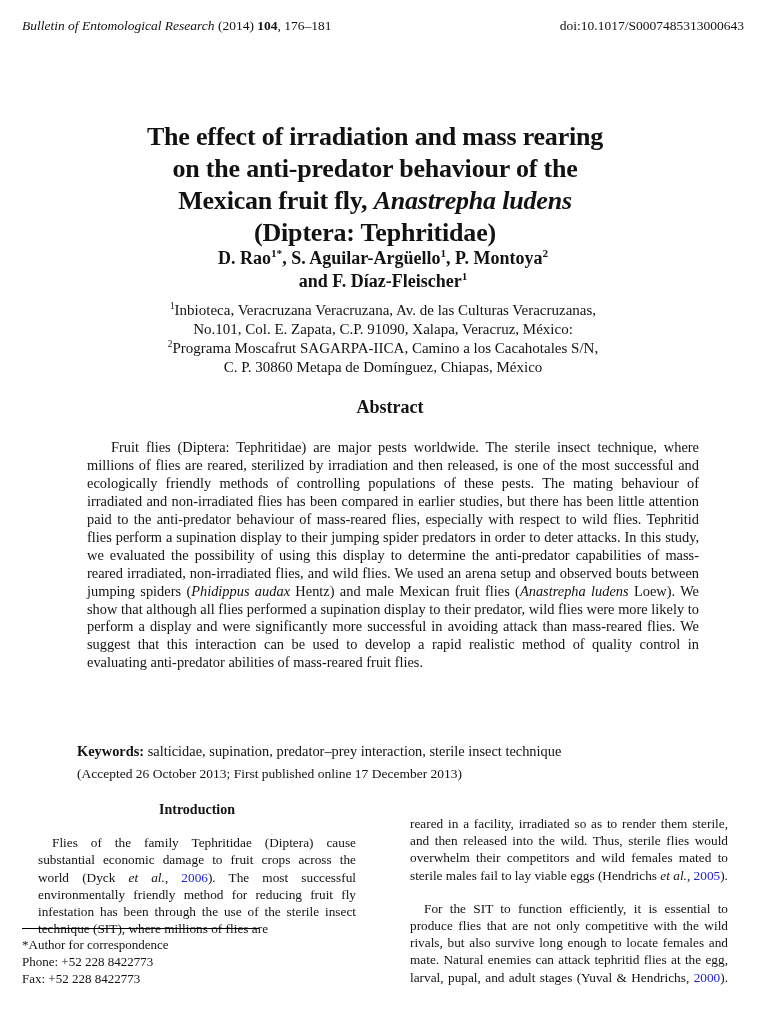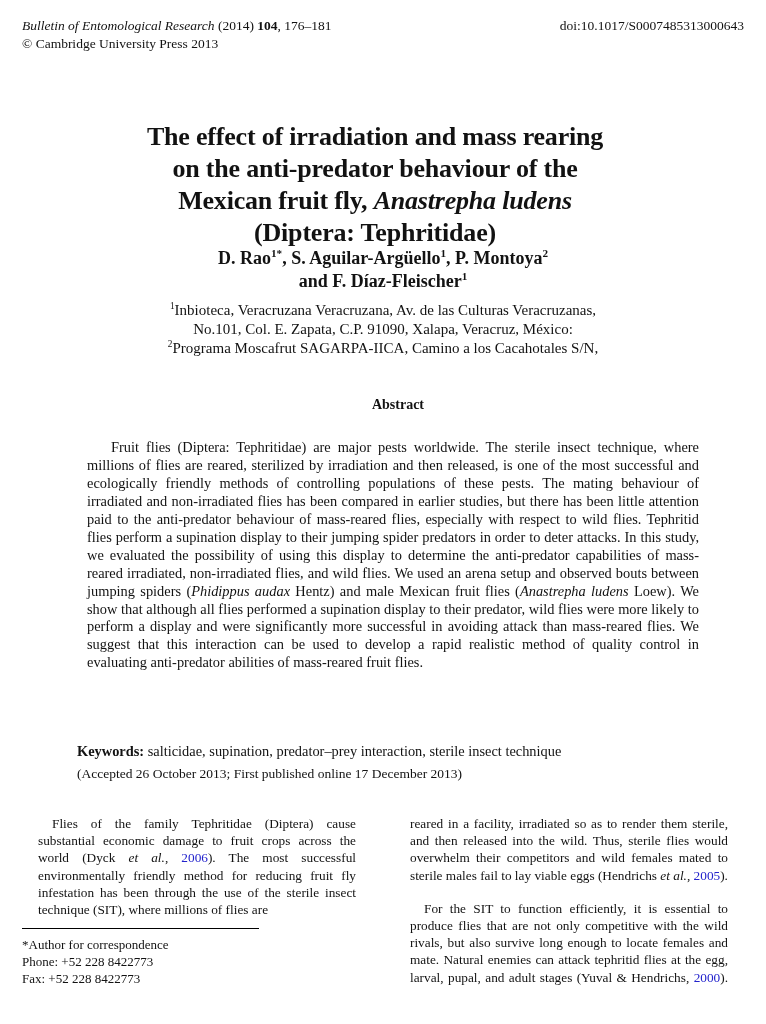--- a/index.html
+++ b/index.html
@@ -15,22 +15,22 @@
   
   .header{position:absolute;top:17px;left:22px;width:722px;font-size:13.5px;line-height:18px;}
   .header-row{display:flex;justify-content:space-between;align-items:baseline;}
   
   .title{position:absolute;top:104px;left:32px;width:686px;text-align:center;
          font-size:26px;font-weight:bold;line-height:32px;letter-spacing:-0.2px;}
   .authors{position:absolute;top:247px;left:40px;width:686px;text-align:center;
            font-size:18px;font-weight:bold;line-height:23px;}
   .affiliations{position:absolute;top:301px;left:40px;width:686px;text-align:center;
                 font-size:15px;line-height:19px;}
-  .abstract-heading{position:absolute;top:397px;left:92px;width:612px;text-align:center;
-                    font-size:14px;font-weight:bold;}
+  .abstract-heading{position:absolute;top:397px;left:84px;width:612px;text-align:center;
+                    font-size:18px;font-weight:bold;}
   .abstract-body{position:absolute;top:425px;left:87px;width:612px;
                  font-size:14.4px;line-height:17.9px;text-align:justify;text-indent:24px;}
   .keywords{position:absolute;top:706px;left:77px;width:612px;
             font-size:14.4px;line-height:18px;text-align:justify;margin-top:36px;}
   .accepted{position:absolute;top:766px;left:77px;width:612px;font-size:13.5px;}
   
   .columns{position:absolute;top:799px;left:22px;width:722px;
            display:grid;grid-template-columns:350px 350px;column-gap:22px;
            font-size:13.3px;line-height:17.2px;text-align:justify;}
   .section-heading{text-align:center;font-size:14px;font-weight:bold;margin:2px 0 8px 0;}
@@ -48,39 +48,39 @@
 </head>
 <body>
 
 <div class="page">
 
   <div class="header">
     <div class="header-row">
       <span><span class="seg-i">Bulletin of Entomological Research</span><span> (2014) </span><span class="seg-b">104</span><span>, 176–181</span></span>
       <span>doi:10.1017/S0007485313000643</span>
     </div>
-    <div>© Cambridge University Press 2013</div>
   </div>
 
   <h1 class="title"><span>The effect of irradiation and mass rearing</span><br><span>on the anti-predator behaviour of the</span><br><span>Mexican fruit fly, </span><span class="seg-i">Anastrepha ludens</span><br><span>(Diptera: Tephritidae)</span></h1>
 
   <div class="authors"><span>D. Rao</span><sup>1*</sup><span>, S. Aguilar-Argüello</span><sup>1</sup><span>, P. Montoya</span><sup>2</sup><br><span>and F. Díaz-Fleischer</span><sup>1</sup></div>
 
-  <div class="affiliations"><sup>1</sup><span>Inbioteca, Veracruzana Veracruzana, Av. de las Culturas Veracruzanas,</span><br><span>No.101, Col. E. Zapata, C.P. 91090, Xalapa, Veracruz, México:</span><br><sup>2</sup><span>Programa Moscafrut SAGARPA-IICA, Camino a los Cacahotales S/N,</span><br></div>
+  <div class="affiliations"><sup>1</sup><span>Inbioteca, Veracruzana Veracruzana, Av. de las Culturas Veracruzanas,</span><br><span>No.101, Col. E. Zapata, C.P. 91090, Xalapa, Veracruz, México:</span><br><sup>2</sup><span>Programa Moscafrut SAGARPA-IICA, Camino a los Cacahotales S/N,</span><br><span>C. P. 30860 Metapa de Domínguez, Chiapas, México</span></div>
 
   <div class="abstract-heading">Abstract</div>
 
   <p class="abstract-body"><span>Fruit flies (Diptera: Tephritidae) are major pests worldwide. The sterile insect technique, where millions of flies are reared, sterilized by irradiation and then released, is one of the most successful and ecologically friendly methods of controlling populations of these pests. The mating behaviour of irradiated and non-irradiated flies has been compared in earlier studies, but there has been little attention paid to the anti-predator behaviour of mass-reared flies, especially with respect to wild flies. Tephritid flies perform a supination display to their jumping spider predators in order to deter attacks. In this study, we evaluated the possibility of using this display to determine the anti-predator capabilities of mass-reared irradiated, non-irradiated flies, and wild flies. We used an arena setup and observed bouts between jumping spiders (</span><span class="seg-i">Phidippus audax</span><span> Hentz) and male Mexican fruit flies (</span><span class="seg-i">Anastrepha ludens</span><span> Loew). We show that although all flies performed a supination display to their predator, wild flies were more likely to perform a display and were significantly more successful in avoiding attack than mass-reared flies. We suggest that this interaction can be used to develop a rapid realistic method of quality control in evaluating anti-predator abilities of mass-reared fruit flies.</span></p>
 
   <p class="keywords"><span class="seg-b">Keywords:</span><span> salticidae, supination, predator–prey interaction, sterile insect technique</span></p>
 
   <div class="accepted">(Accepted 26 October 2013; First published online 17 December 2013)</div>
 
   <div class="columns">
     <div class="col">
+      <div class="section-heading">Introduction</div>
       <p class="para indent"><span>Flies of the family Tephritidae (Diptera) cause substantial economic damage to fruit crops across the world (Dyck </span><span class="seg-i">et al.</span><span>, </span><span class="seg-link">2006</span><span>). The most successful environmentally friendly method for reducing fruit fly infestation has been through the use of the sterile insect technique (SIT), where millions of flies are</span></p>
     </div>
     <div class="col">
       <p class="para"><span>reared in a facility, irradiated so as to render them sterile, and then released into the wild. Thus, sterile flies would overwhelm their competitors and wild females mated to sterile males fail to lay viable eggs (Hendrichs </span><span class="seg-i">et al.</span><span>, </span><span class="seg-link">2005</span><span>).</span></p>
       <p class="para indent"><span>For the SIT to function efficiently, it is essential to produce flies that are not only competitive with the wild rivals, but also survive long enough to locate females and mate. Natural enemies can attack tephritid flies at the egg, larval, pupal, and adult stages (Yuval &amp; Hendrichs, </span><span class="seg-link">2000</span><span>). The number of potential predators in each of the stages is large and taxonomically diverse. For example, adult flies are attacked by spiders, mantids, lizards, assassin bugs, frogs, birds, wasps, predatory flies, and ants (Yuval &amp; Hendrichs, </span><span class="seg-link">2000</span><span>).</span></p>
     </div>
   </div>
 
   <div class="footnote">
     <div class="footnote-rule"></div>

